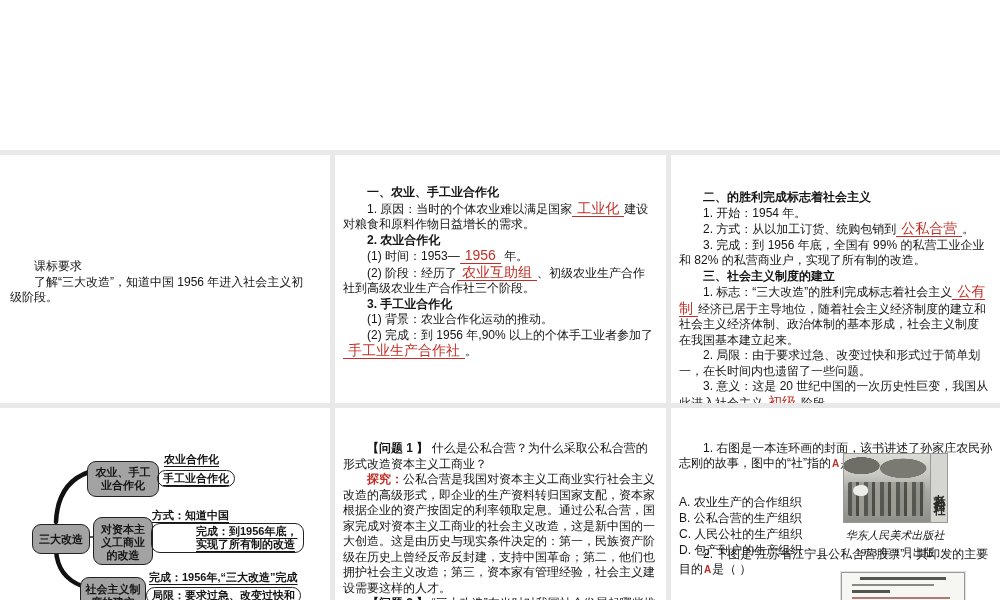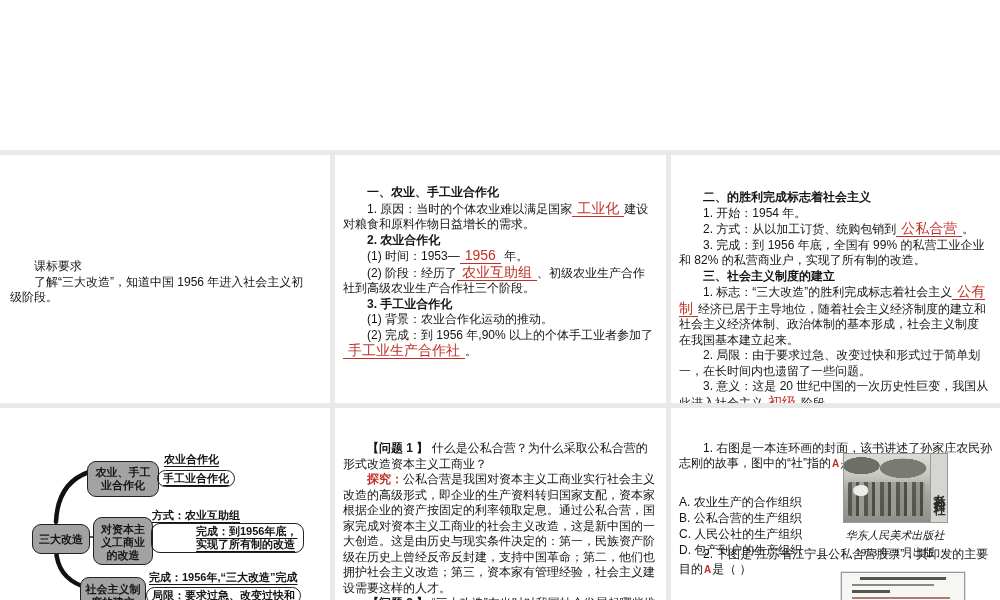--- a/index.html
+++ b/index.html
@@ -108,21 +108,21 @@
       <span>三大改造</span>
     </div>
     <div class="mm-box" style="left:87px;top:53px;width:64px;height:30px;">
       <span>农业、手工业合作化</span>
     </div>
     <div class="mm-leaf" style="left:164px;top:45px;padding-right:20px;">农业合作化</div>
     <div class="mm-leaf boxed" style="left:157px;top:62px;">手工业合作化</div>
     <div class="mm-box" style="left:93px;top:109px;width:52px;height:42px;align-items:flex-end;">
       <span>对资本主义工商业的改造</span>
     </div>
-    <div class="mm-leaf" style="left:152px;top:101px;">方式：农业互助组</div>
+    <div class="mm-leaf" style="left:152px;top:101px;">方式：知道中国</div>
     <div class="mm-leaf wrap boxed" style="left:151px;top:115px;width:102px;padding-left:44px;">完成：到1956年底，实现了所有制的改造</div>
     <div class="mm-box" style="left:80px;top:169px;width:58px;height:32px;">
       <span>社会主义制度的建立</span>
     </div>
     <div class="mm-leaf" style="left:149px;top:163px;padding-right:8px;">完成：1956年,“三大改造”完成</div>
     <div class="mm-leaf boxed" style="left:146px;top:179px;">局限：要求过急、改变过快和</div>
   </div>
 
   <div class="panel questions">
       <div class="ln"><span class="bold">【问题 1 】</span><span> 什么是公私合营？为什么采取公私合营的形式改造资本主义工商业？</span></div>

